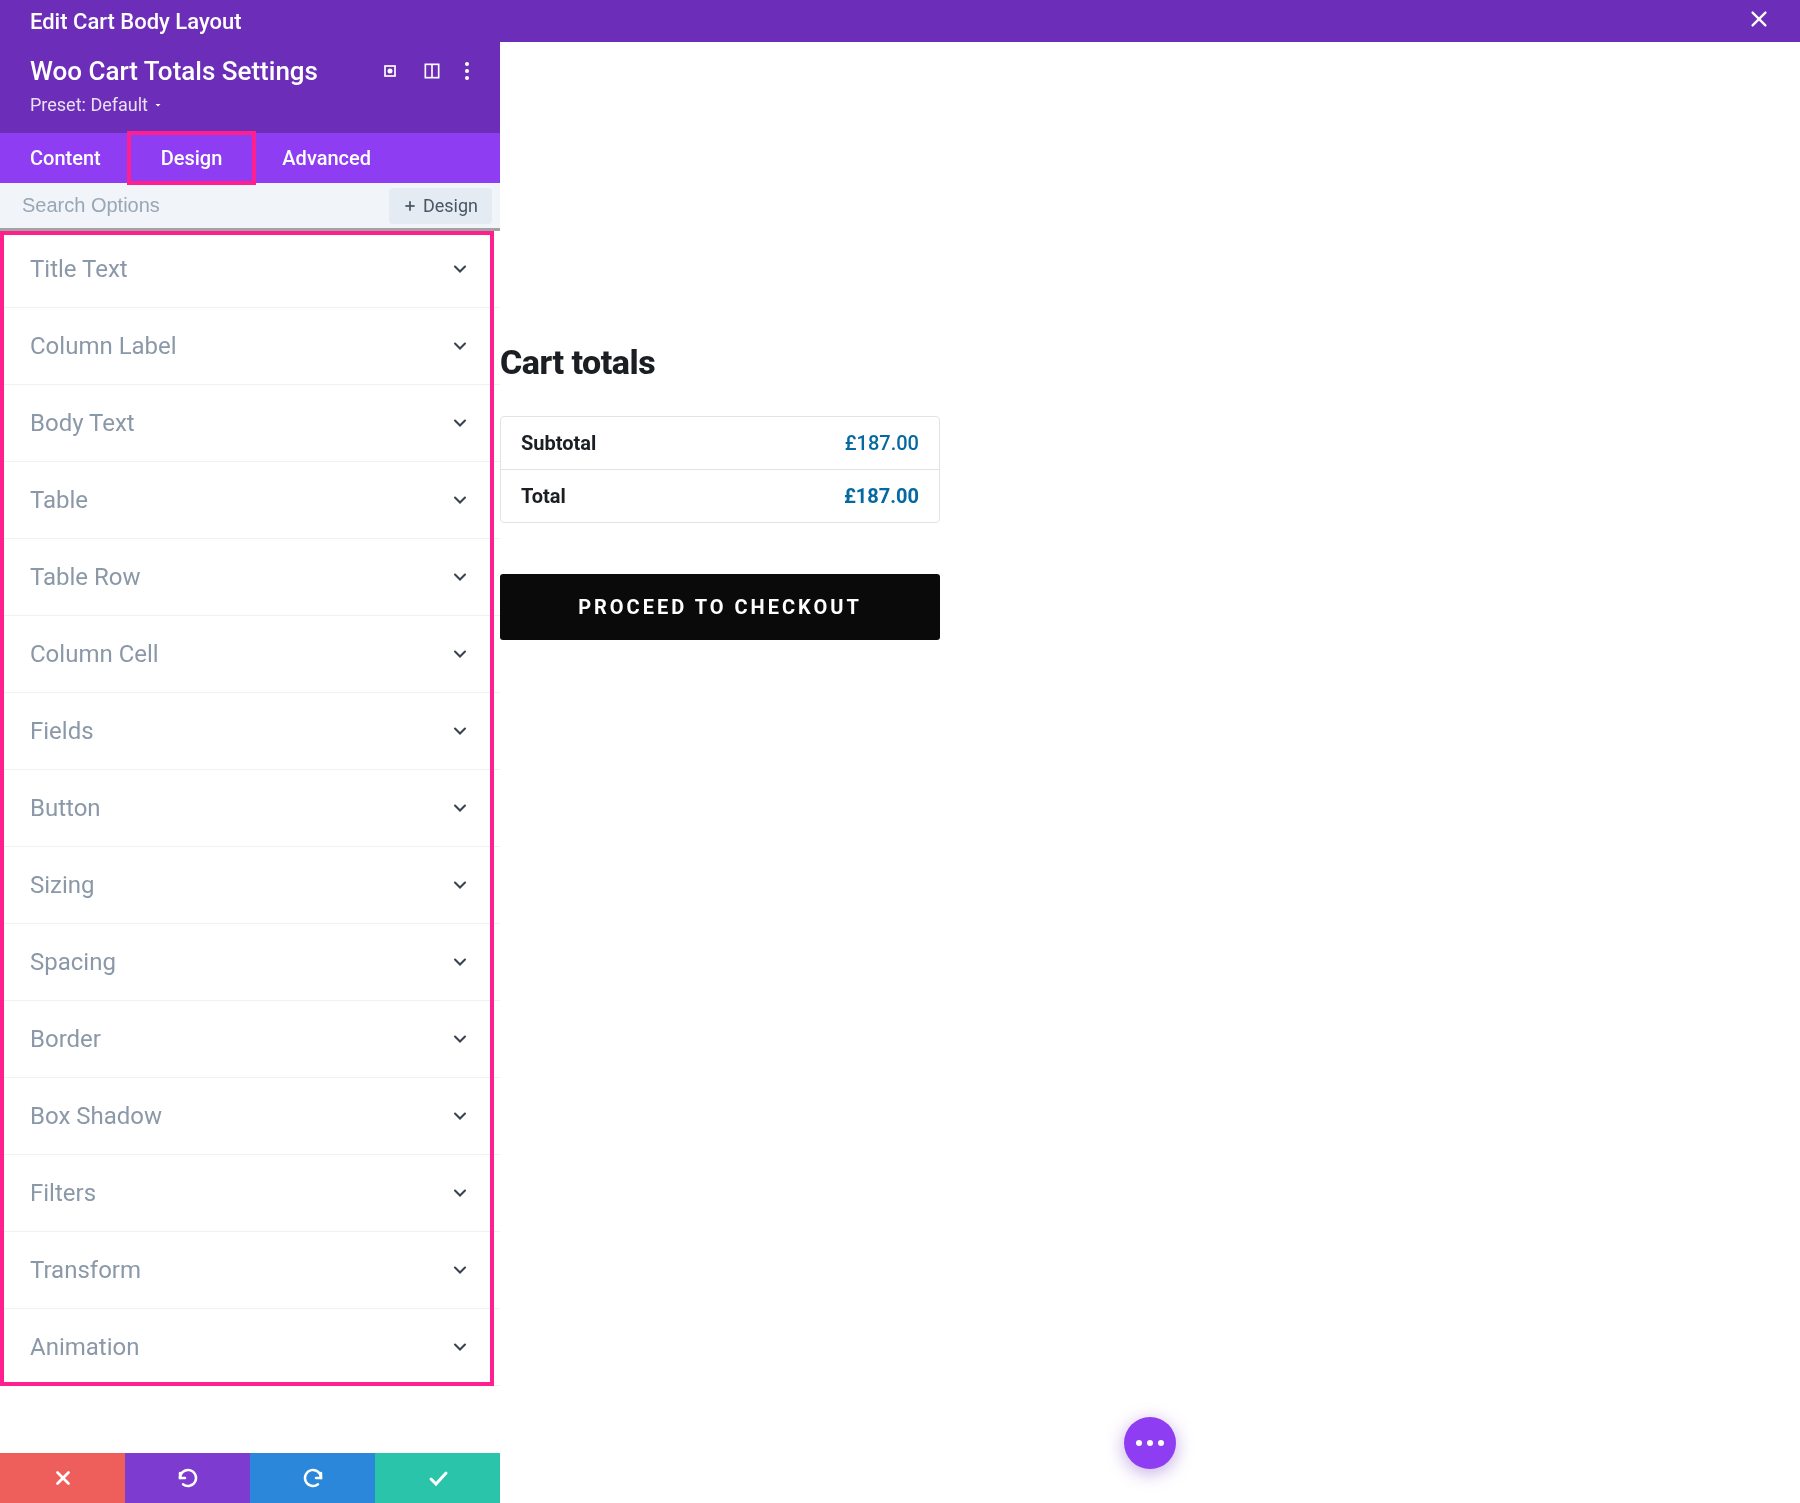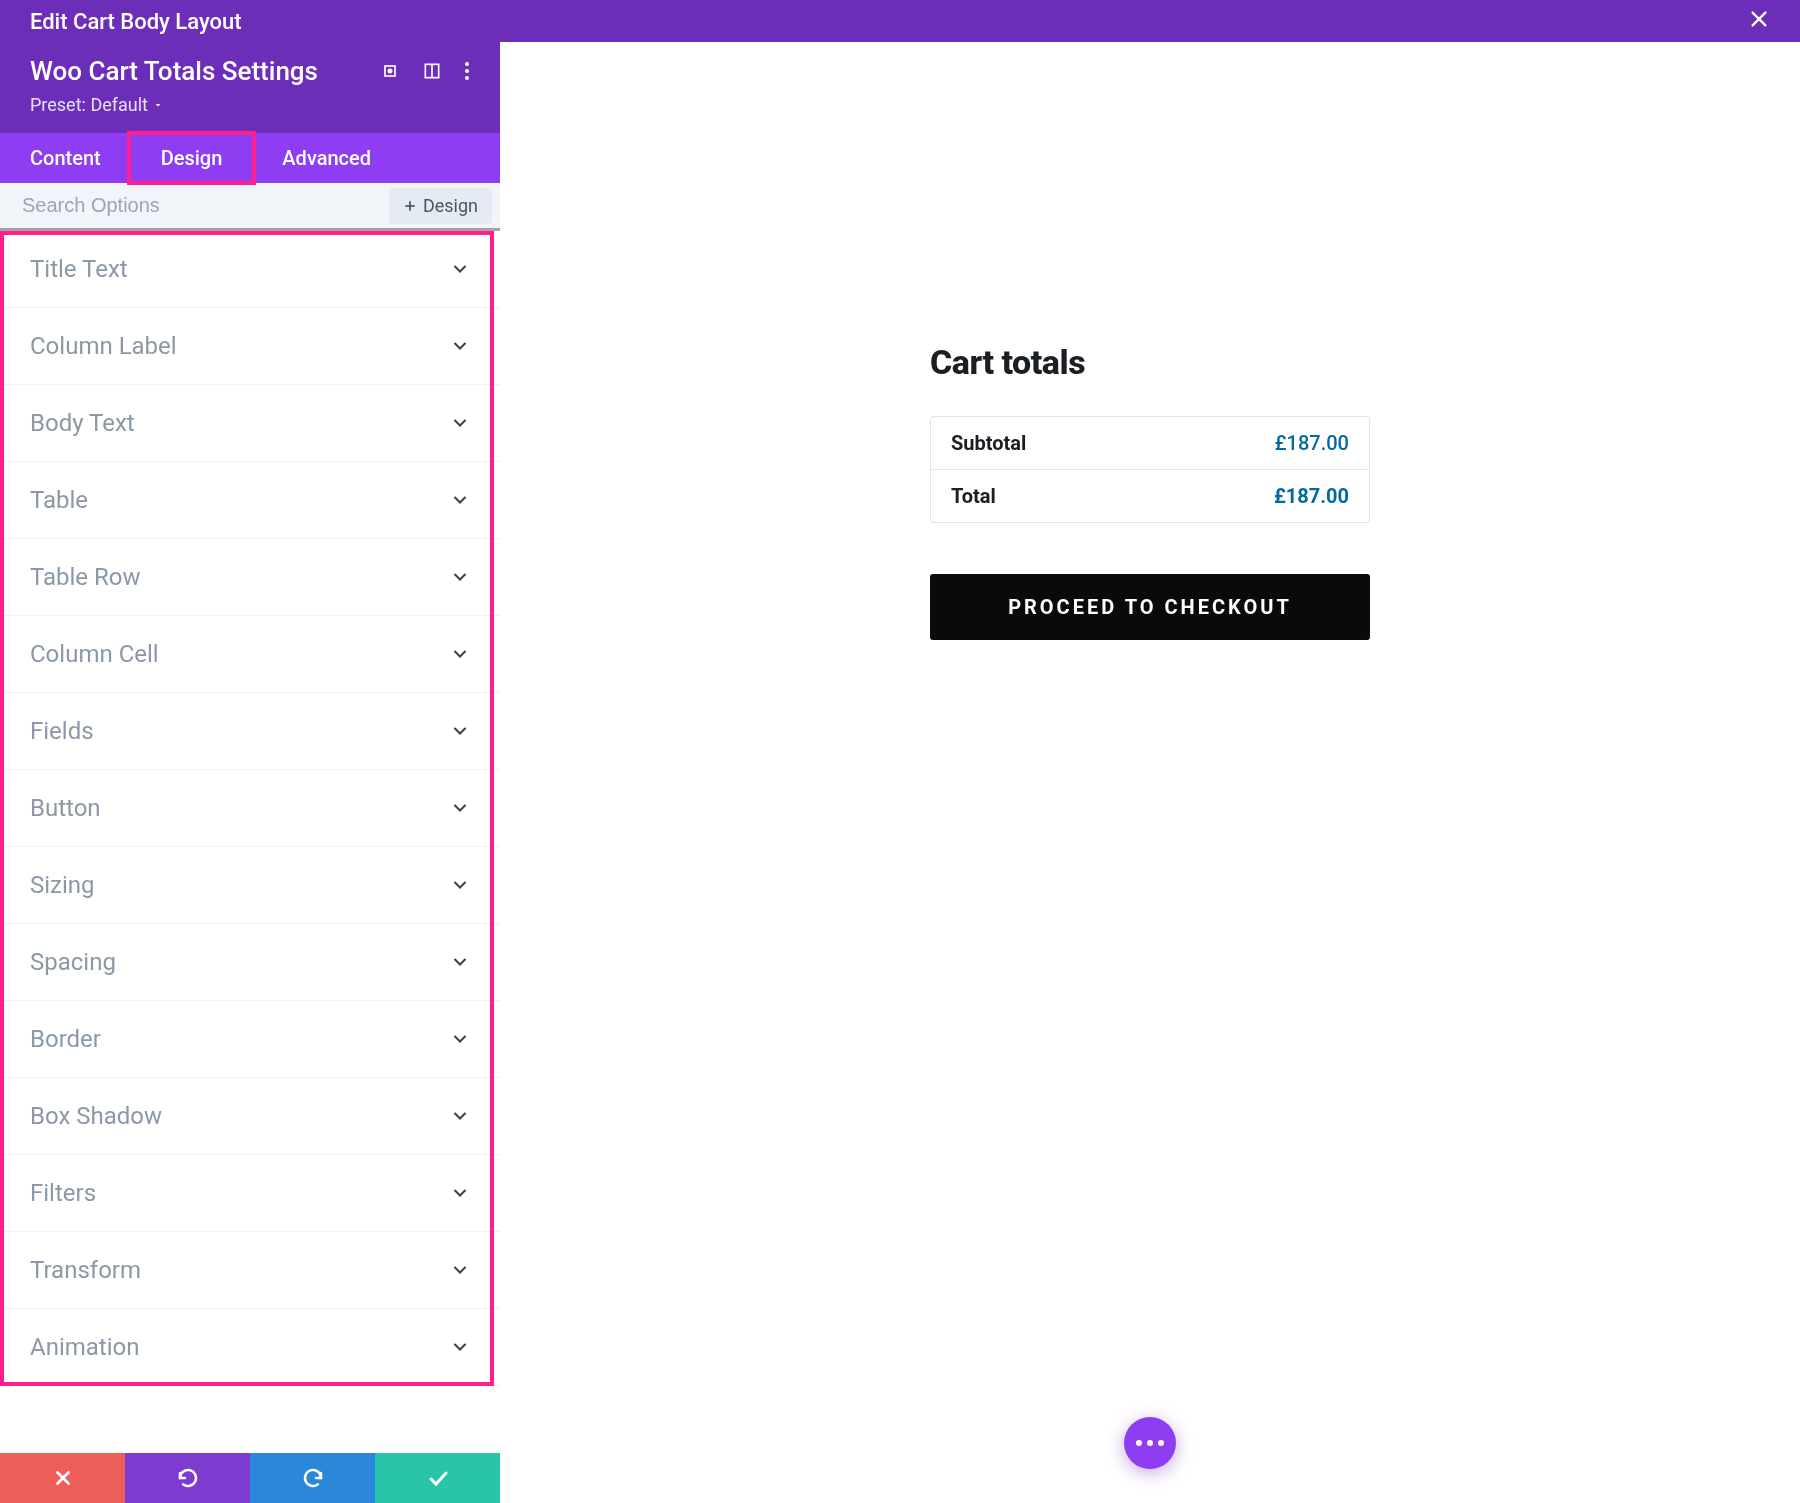--- a/index.html
+++ b/index.html
@@ -175,21 +175,21 @@
   .ba-cancel { background: #ee5f5b; }
   .ba-undo   { background: #7e3bd0; }
   .ba-redo   { background: #2b87da; }
   .ba-save   { background: #29c4a9; }
   .preview {
     flex: 1;
     background: #fff;
     position: relative;
     padding-top: 300px;
     display: flex;
-    justify-content: center;
+    justify-content: flex-start;
   }
   .cart-card {
     width: 440px;
   }
   .cart-title {
     font-size: 34px;
     font-weight: 800;
     color: #1b1f24;
     letter-spacing: -0.5px;
     margin-bottom: 34px;

